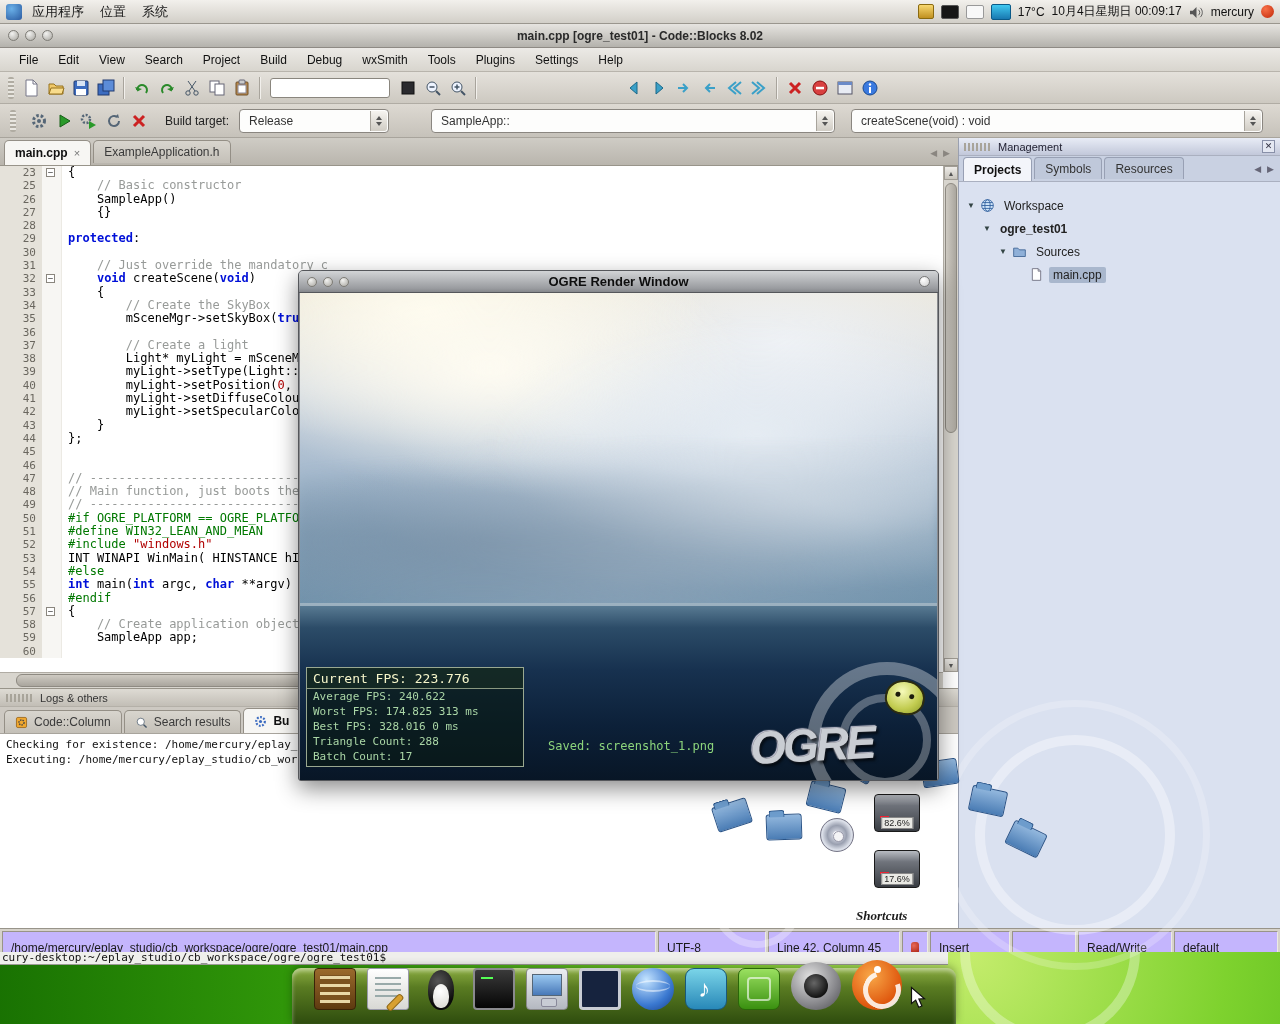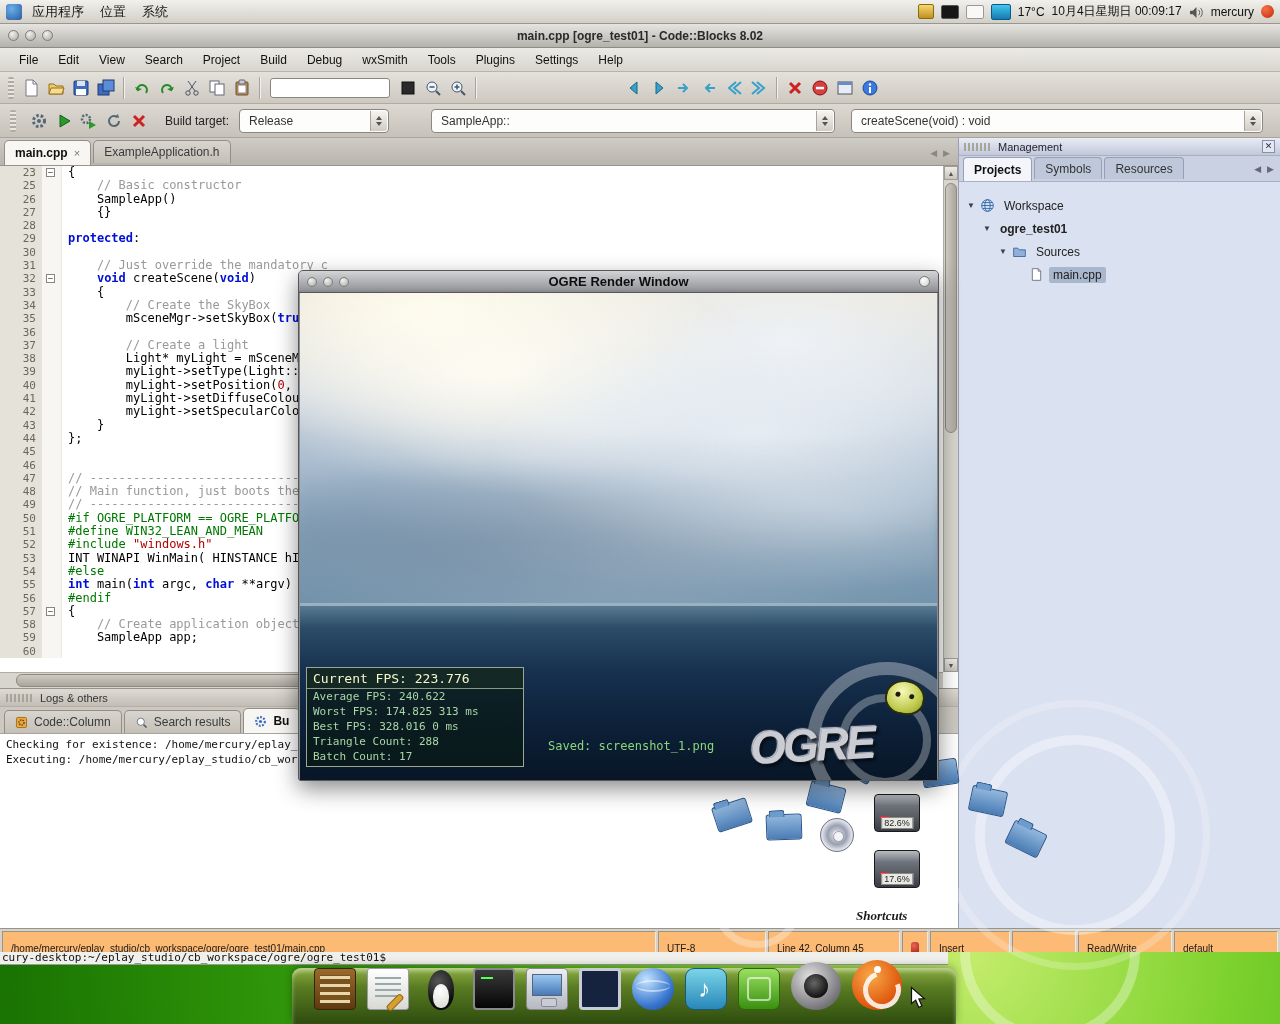--- a/index.html
+++ b/index.html
@@ -116,22 +116,22 @@
 .trow{display:flex;align-items:center;height:23px;gap:5px}
 .texp{font-size:8px;color:#344}
 .texp-sp{width:9px;display:inline-block}
 .ticon svg{width:15px;height:15px;display:block}
 .tlabel{padding:1px 4px}
 .tlabel.b{font-weight:bold}
 .trow.sel .tlabel{background:#a9b7cd;border-radius:2px}
 
 
 .statusbar{height:24px;flex:0 0 24px;display:flex;background:#d6d2ca;border-top:1px solid #98948a;padding:2px;gap:2px}
-.scell{border:1px solid #989488;border-bottom-color:#eceae4;border-right-color:#eceae4;background:#fdba74;
-  display:flex;align-items:center;padding:16px 8px;font-size:10px;color:#1a1a1a;white-space:nowrap;overflow:hidden}
+.scell{border:1px solid #989488;border-bottom-color:#eceae4;border-right-color:#eceae4;background:#c4b5fd;
+  display:flex;align-items:center;padding:16px 8px;font-size:12px;color:#1a1a1a;white-space:nowrap;overflow:hidden}
 .sc-path{flex:1;min-width:0}
 .sc-enc{width:108px}.sc-pos{width:132px}.sc-ico{width:26px;justify-content:center}
 .sc-mode{width:80px}.sc-blank{width:64px}.sc-acc{width:94px}.sc-prof{width:104px}
 .sred{width:12px;height:12px;border-radius:3px;background:radial-gradient(circle at 35% 30%,#e86858,#a01808)}
 
 
 .widgets{position:absolute;left:0;top:0;width:1280px;height:1024px;z-index:15;pointer-events:none}
 .widgets *{pointer-events:auto}
 .swirl{position:absolute;border:10px solid rgba(255,255,255,.38);border-radius:50%}
 .wfolder{position:absolute;width:36px;height:26px;background:linear-gradient(#93b8de,#4a7cb4);border:1px solid #2a5488;border-radius:3px}

